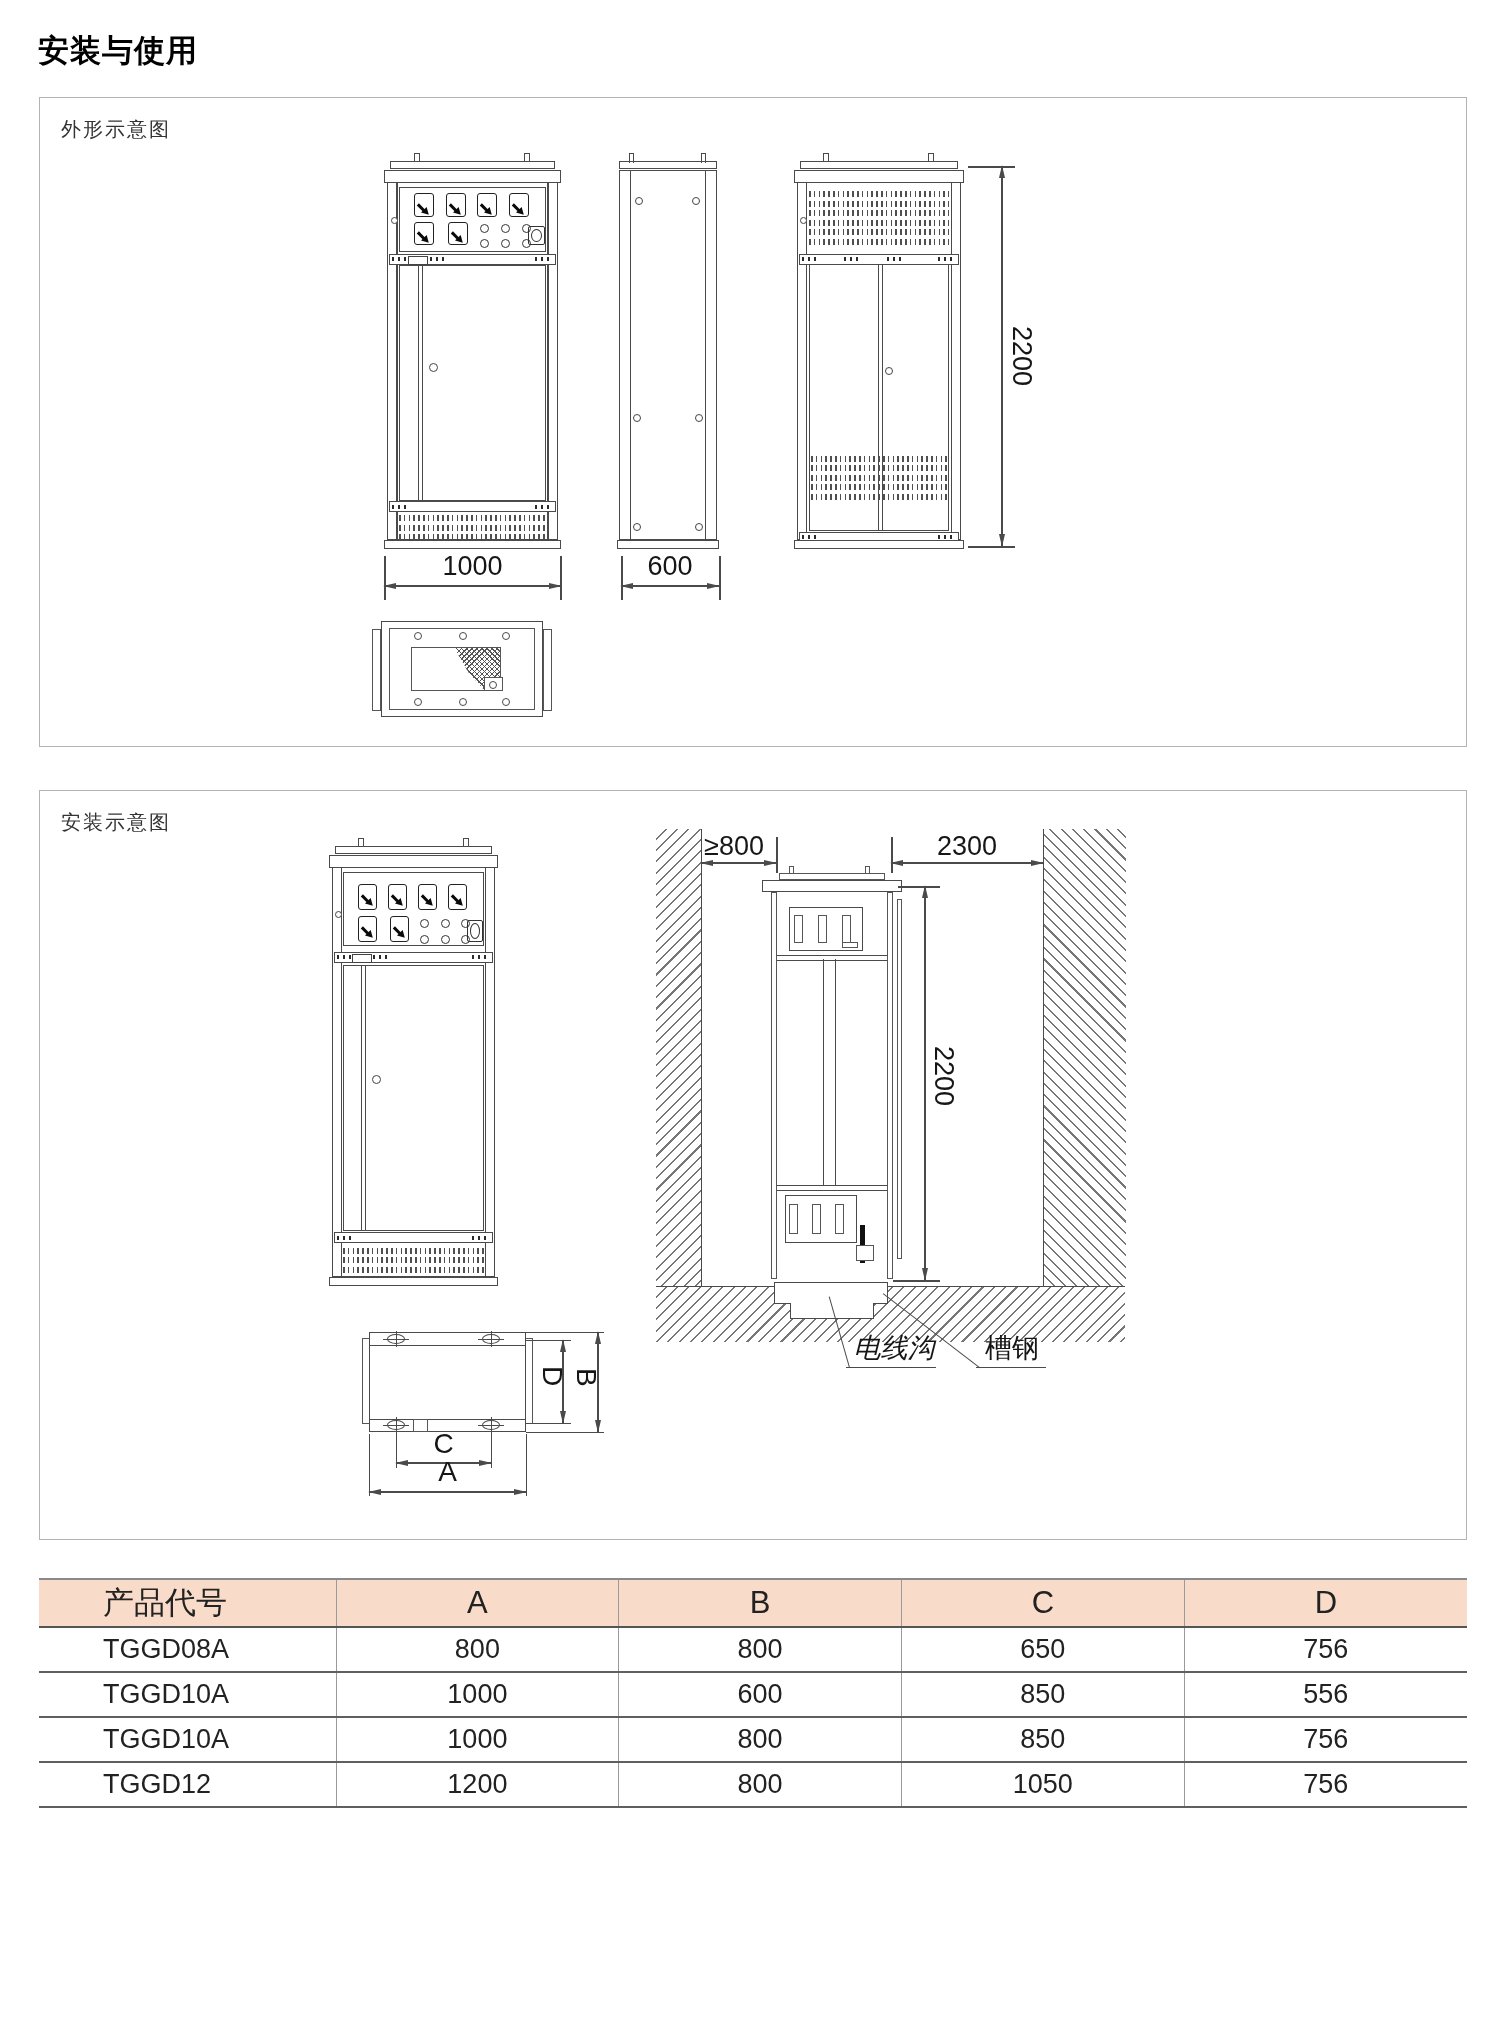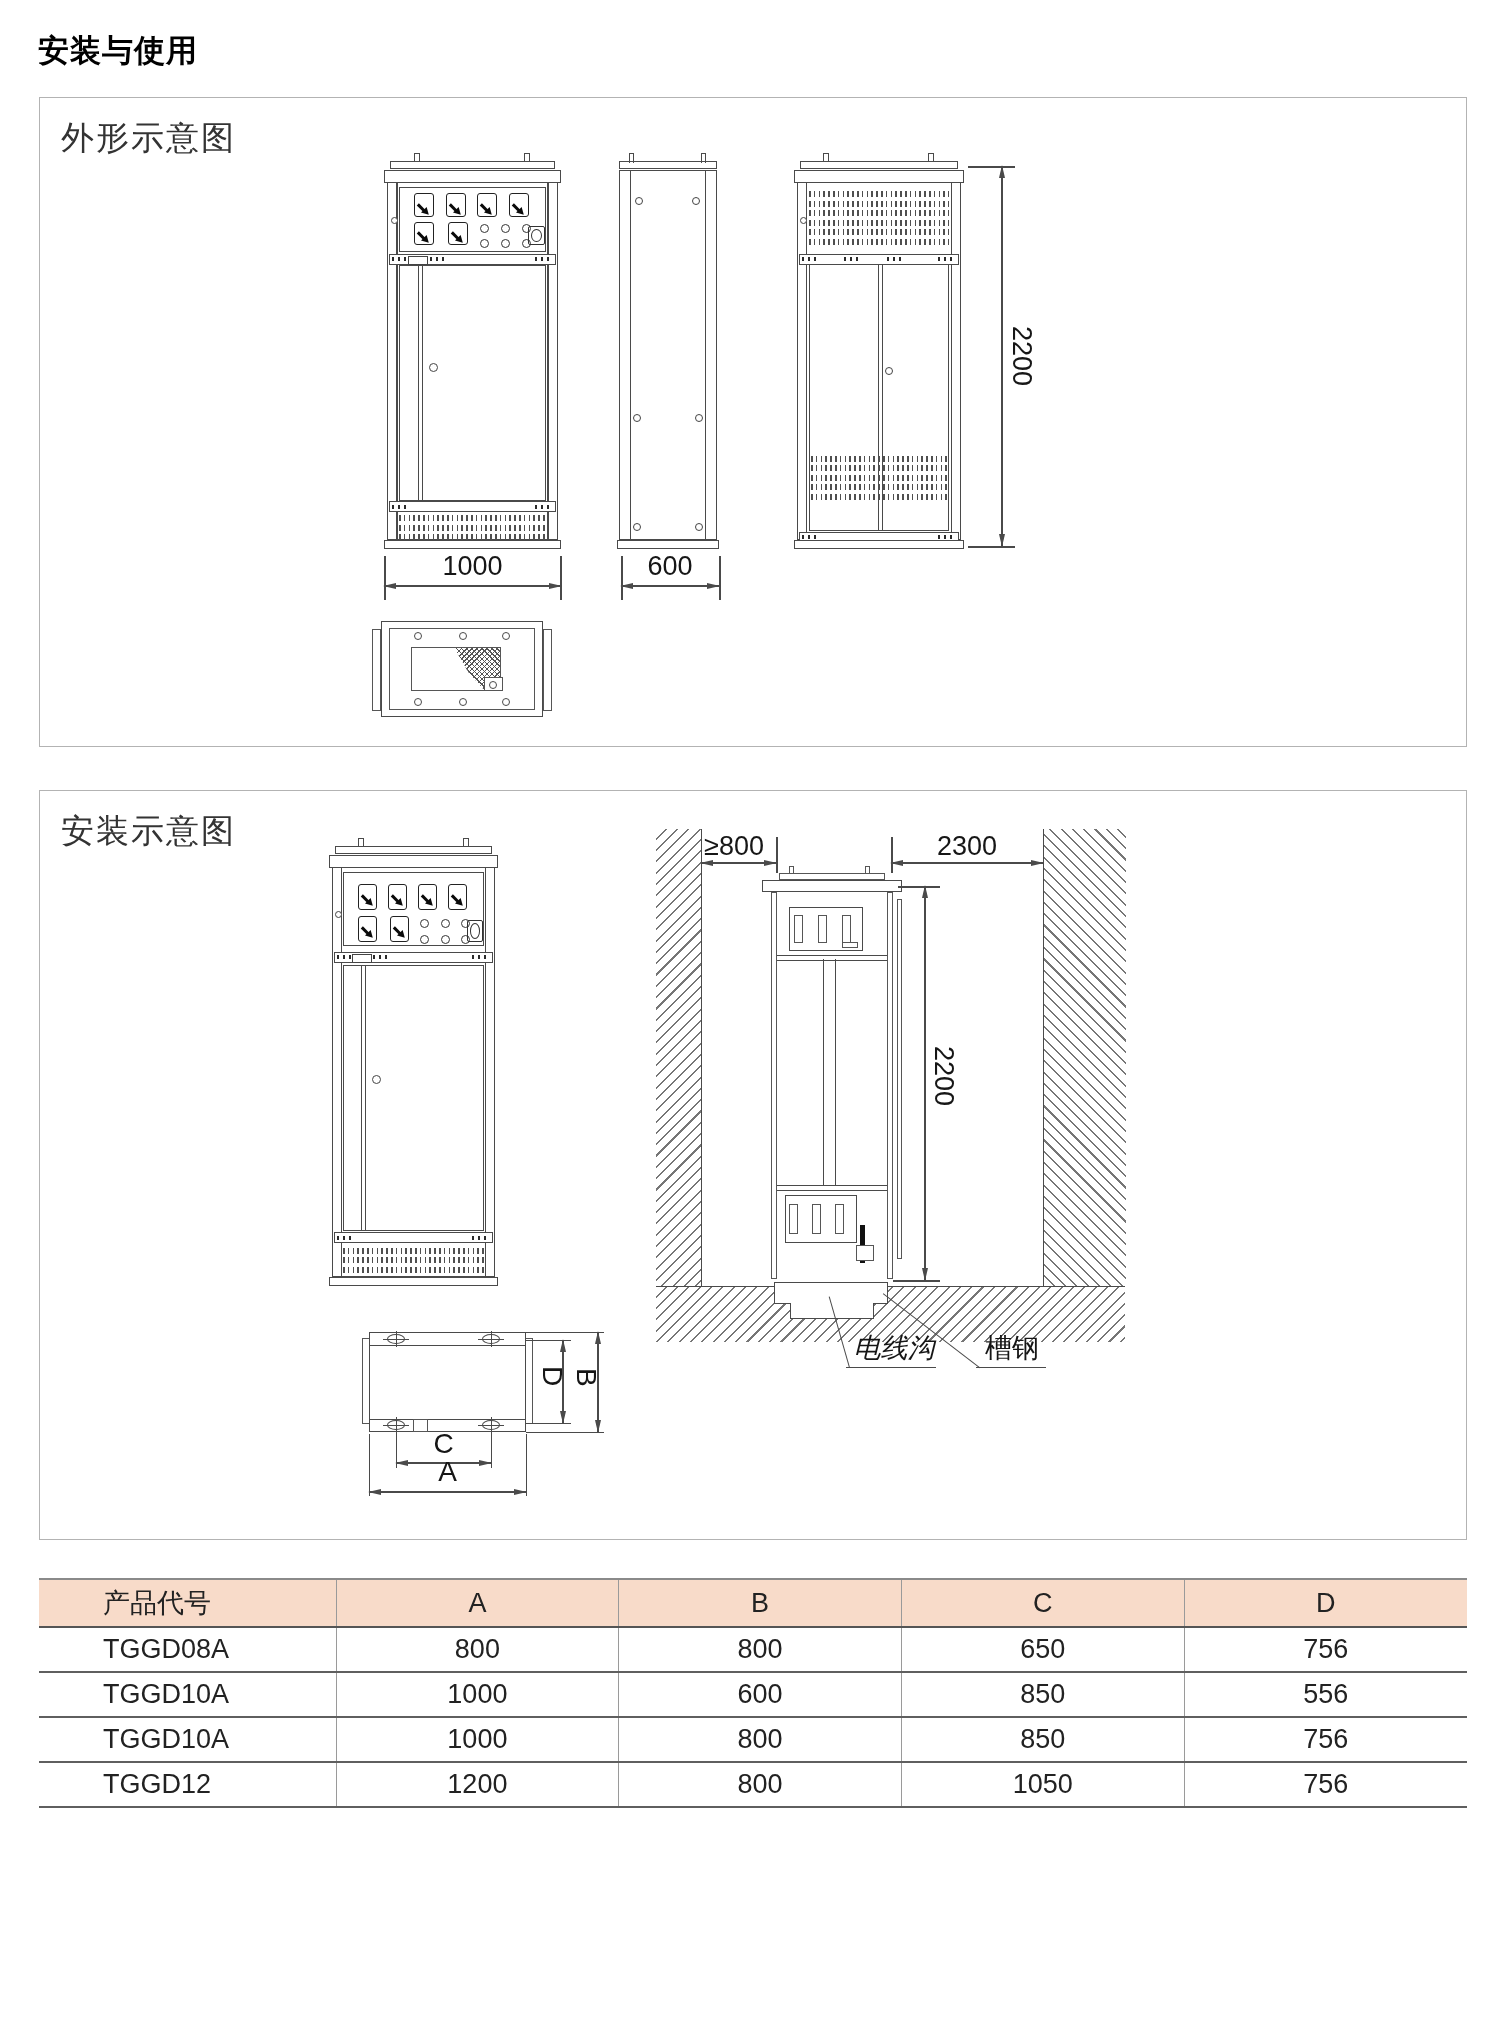--- a/index.html
+++ b/index.html
@@ -25,21 +25,21 @@
   .hatchL{background:repeating-linear-gradient(135deg,transparent 0 6.5px,#767676 6.5px 8px);}
   .hatchR{background:repeating-linear-gradient(45deg,transparent 0 6.5px,#767676 6.5px 8px);}
   .xhatch{background:repeating-linear-gradient(45deg,transparent 0 2.6px,#555 2.6px 3.6px),
                     repeating-linear-gradient(135deg,transparent 0 2.6px,#555 2.6px 3.6px);}
   .leader{position:absolute;height:1.4px;background:#4a4a4a;transform-origin:0 50%;}
   .slot{position:absolute;width:18px;height:10px;border:1.4px solid #4a4a4a;border-radius:50%;box-sizing:border-box;}
   .slot::before{content:"";position:absolute;left:-5px;right:-5px;top:50%;height:1px;background:#4a4a4a;}
   .slot::after{content:"";position:absolute;left:50%;top:-4px;bottom:-4px;width:1px;background:#4a4a4a;}
   
   .panel{position:absolute;left:39px;width:1428px;border:1px solid #b3b3b3;background:#fff;box-sizing:border-box;}
-  .panel-label{position:absolute;left:21px;top:18px;font-size:33px;color:#333;letter-spacing:2px;}
+  .panel-label{position:absolute;left:21px;top:18px;font-size:20px;color:#333;letter-spacing:2px;}
   .title{position:absolute;left:38px;top:30px;font-size:31px;font-weight:bold;color:#000;letter-spacing:1px;}
   
   .cabfront,.cabside,.cabrear{position:absolute;}
   .cabfront > *,.cabside > *,.cabrear > *{position:absolute;box-sizing:border-box;}
   .cf-bolt{width:6px;height:10px;border:1.4px solid #4a4a4a;border-bottom:none;top:0;}
   .cf-bolt.b1{left:17%;} .cf-bolt.b2{left:79%;}
   .cf-liftbar{left:3.5%;right:3.5%;top:8px;height:8px;border:1.4px solid #4a4a4a;background:#fff;}
   .cf-cap{left:0;right:0;top:17px;height:13px;border:1.4px solid #4a4a4a;background:#fff;}
   .cf-body{left:1.7%;right:1.7%;top:29px;bottom:9px;border:1.5px solid #4a4a4a;}
   .cf-railL{left:7%;top:29px;bottom:9px;width:1.3px;background:#4a4a4a;}
@@ -73,21 +73,21 @@
   .cr-lowgrille{left:10%;right:10%;top:76.5%;height:50px;}
   .cr-bstrip{left:3%;right:3%;top:95.7%;height:11px;border:1.4px solid #4a4a4a;background:#fff;}
   
   .cs-bolt{width:5px;height:10px;border:1.3px solid #4a4a4a;border-bottom:none;top:0;}
   .cs-topbar{left:2%;right:2%;top:8px;height:8px;border:1.4px solid #4a4a4a;}
   .cs-body{left:2%;right:2%;top:17px;bottom:9px;border:1.5px solid #4a4a4a;}
   .cs-line{top:17px;bottom:9px;width:1.2px;background:#4a4a4a;}
   .cs-c{width:8px;height:8px;border:1.2px solid #444;border-radius:50%;background:#fff;}
   
   table.spec{position:absolute;left:39px;top:1578px;width:1428px;border-collapse:collapse;table-layout:fixed;}
-  table.spec th{height:44px;font-size:27px;font-weight:normal;color:#222;
+  table.spec th{height:44px;font-size:31px;font-weight:normal;color:#222;
                 border-top:2px solid #8a8a8a;border-bottom:2.5px solid #555;text-align:center;}
   table.spec td{height:41px;font-size:27px;color:#222;text-align:center;border-bottom:2px solid #5f5f5f;}
   table.spec th + th, table.spec td + td{border-left:1.5px solid #9a9a9a;}
   table.spec .c1{text-align:left;padding-left:64px;}
 </style>
 </head>
 <body>
 
 <div class="page">
 

